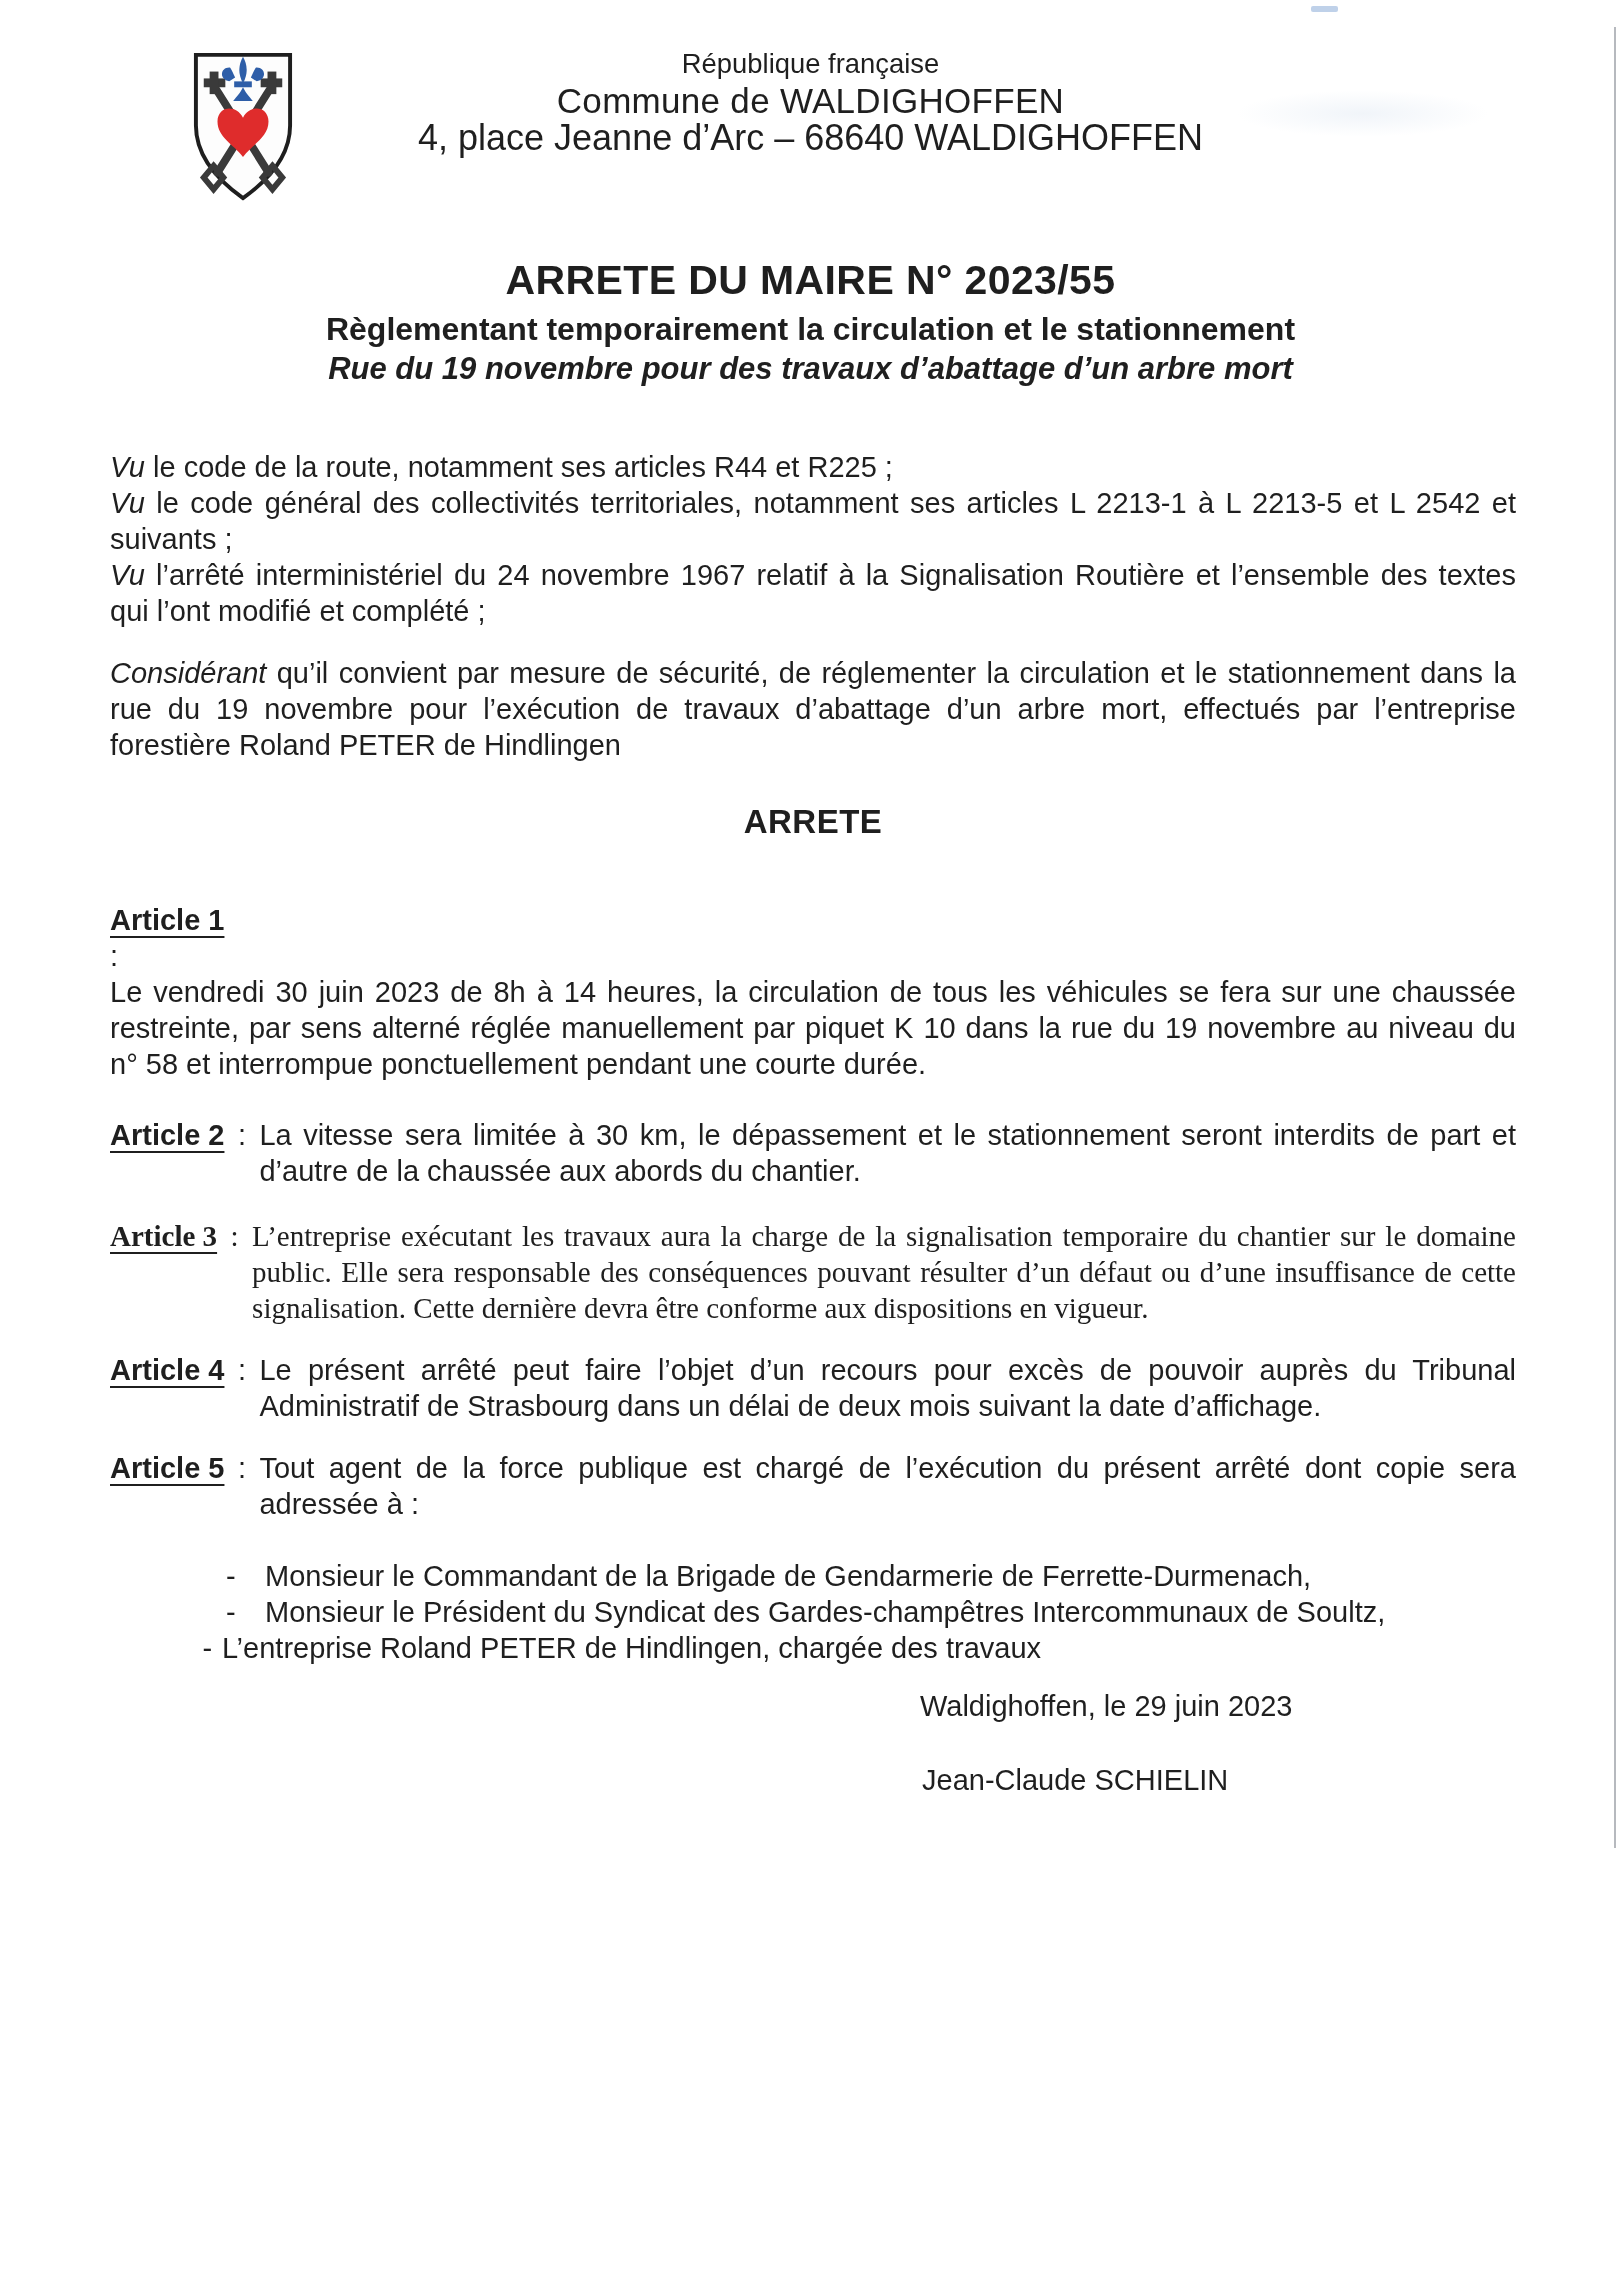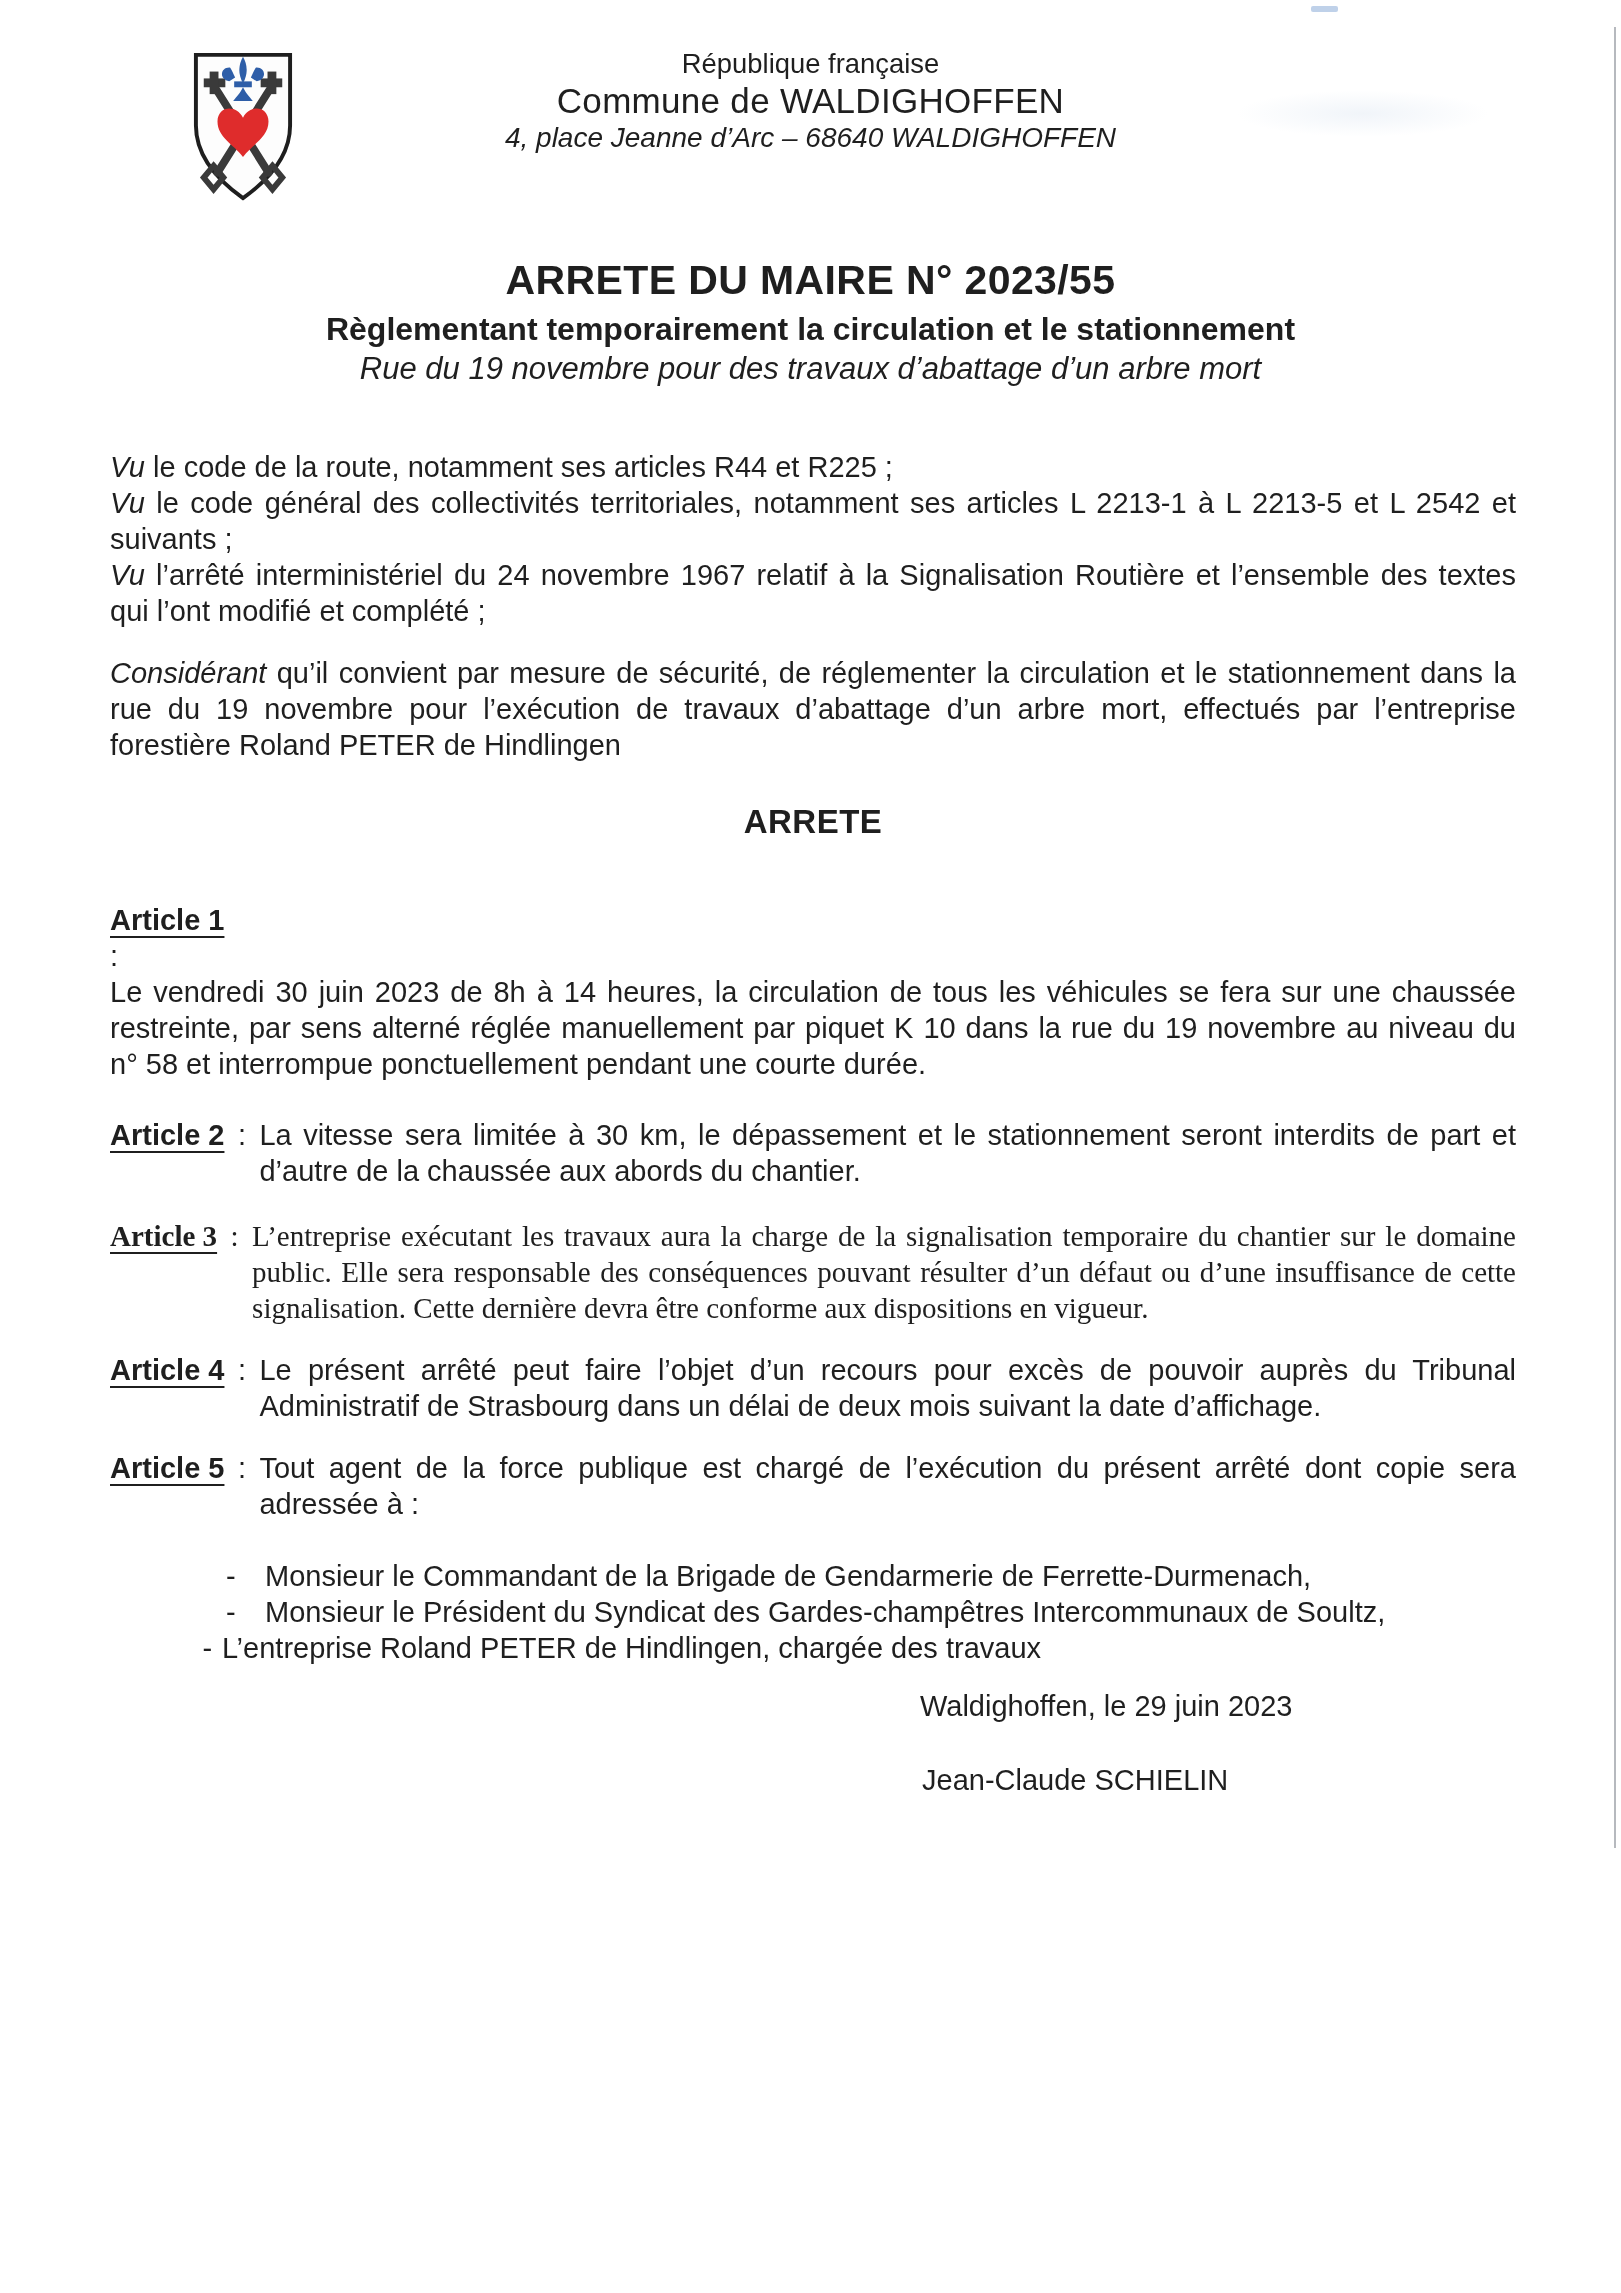--- a/index.html
+++ b/index.html
@@ -13,27 +13,27 @@
     font-family: "Liberation Sans", "DejaVu Sans", sans-serif;
     color: #1f1f1f;
     overflow: hidden;
   }
 
   
   .coat { position:absolute; left:190px; top:49px; width:106px; height:155px; }
   .header-text { position:absolute; top:47px; left:0; width:100%; text-align:center; }
   .h-line1 { font-size:27.4px; line-height:33px; }
   .h-line2 { font-size:35px; line-height:41px; letter-spacing:0.3px; }
-  .h-line3 { font-size:28px; line-height:34px;font-style:italic; }
+  .h-line3 { font-size:36px; line-height:34px; }
 
   
   .title-block { position:absolute; top:257px; left:0; width:100%; text-align:center; }
   .t-main { font-size:41px; font-weight:bold; line-height:47px; letter-spacing:0.4px; }
   .t-sub1 { font-size:32px; font-weight:bold; line-height:40px; margin-top:4.9px; }
-  .t-sub2 { font-size:31px; font-weight:normal; font-style:italic; line-height:40px; }
+  .t-sub2 { font-size:31px; font-weight:bold; font-style:italic; line-height:40px; }
 
   
   .doc-body {
     position:absolute; top:449px; left:110px; width:1406px;
     font-size:29px; line-height:36px;
   }
   .preamble p { text-align:justify; }
   .considerant { margin-top:25.5px; text-align:justify; }
   .it { font-style: italic; margin-top: 44px; }
 

